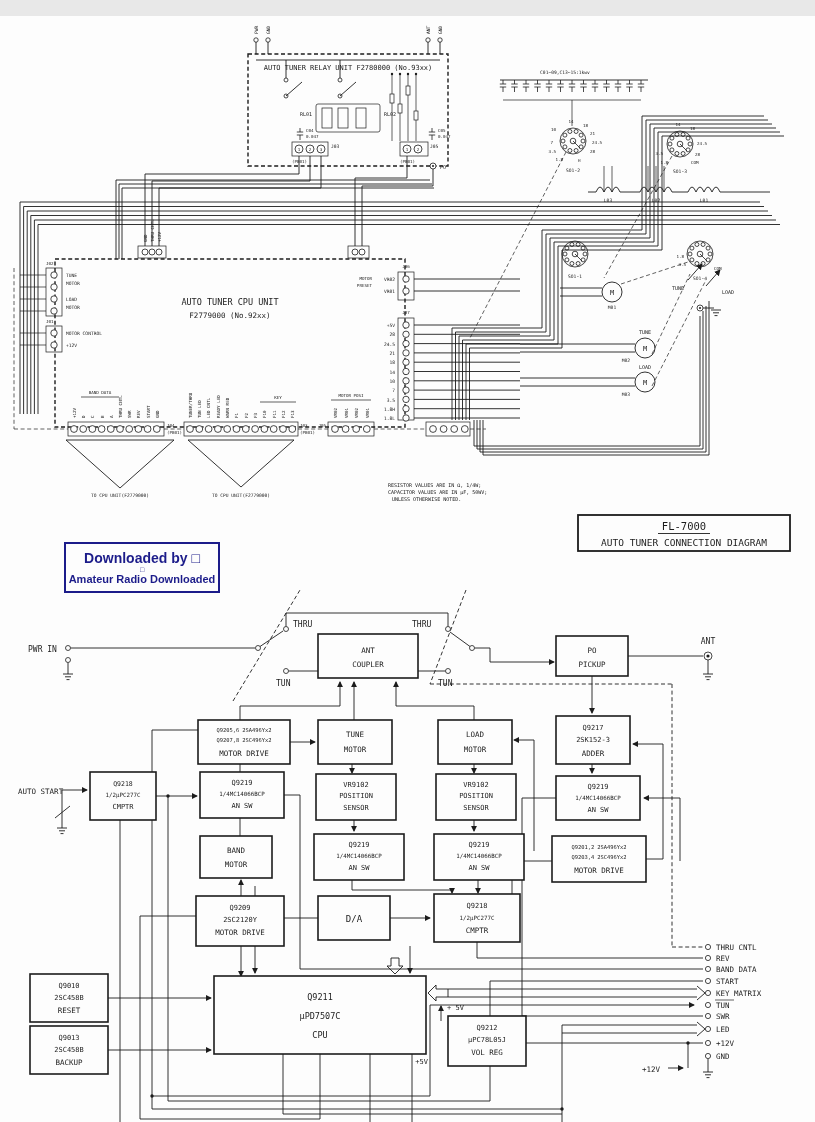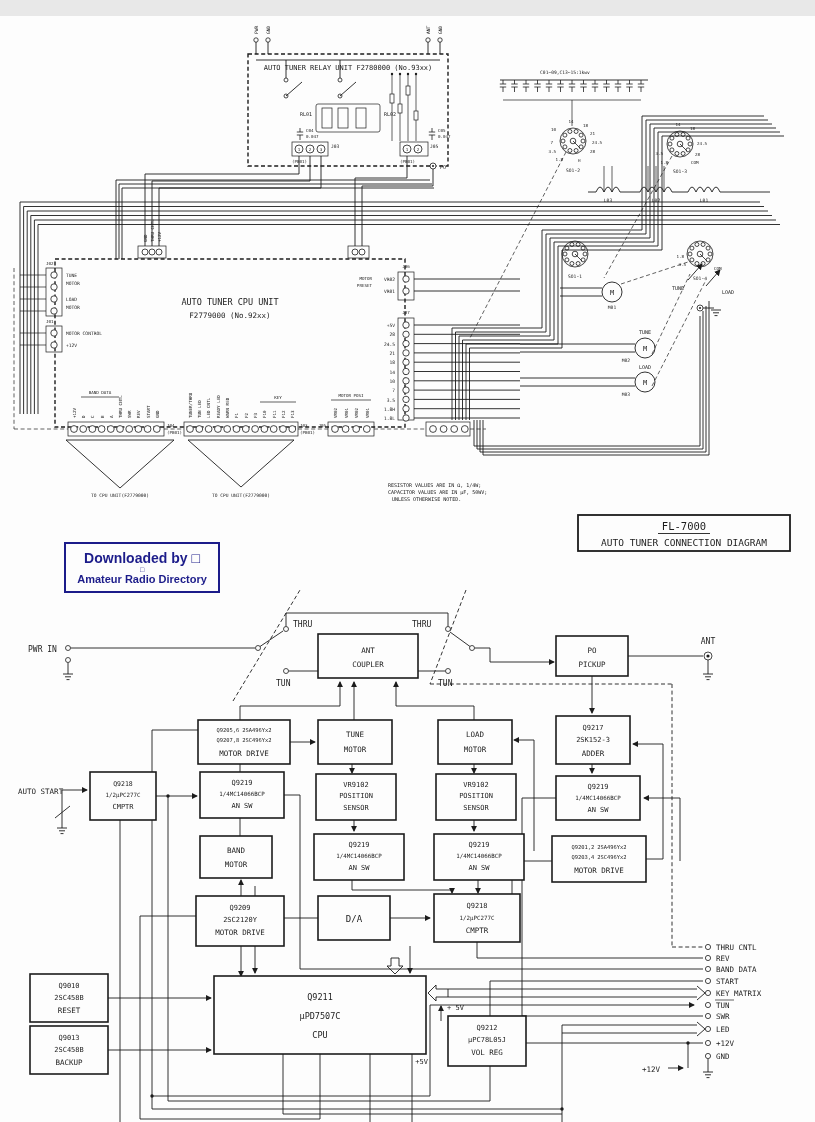--- a/index.html
+++ b/index.html
@@ -688,15 +688,15 @@
     <text x="716" y="1030" class="t75">+12V</text>
     <text x="716" y="1043" class="t75">GND</text>
     <use href="#gnd" x="708" y="1056"></use>
   </g>
 </g>
 </svg>
 
 <div id="stamp">
   <div class="s1">Downloaded by □</div>
   <div class="s2">□</div>
-  <div class="s3">Amateur Radio Directory</div>
+  <div class="s3">Amateur Radio Downloaded</div>
 </div>
 </div>
 
 </body></html>

